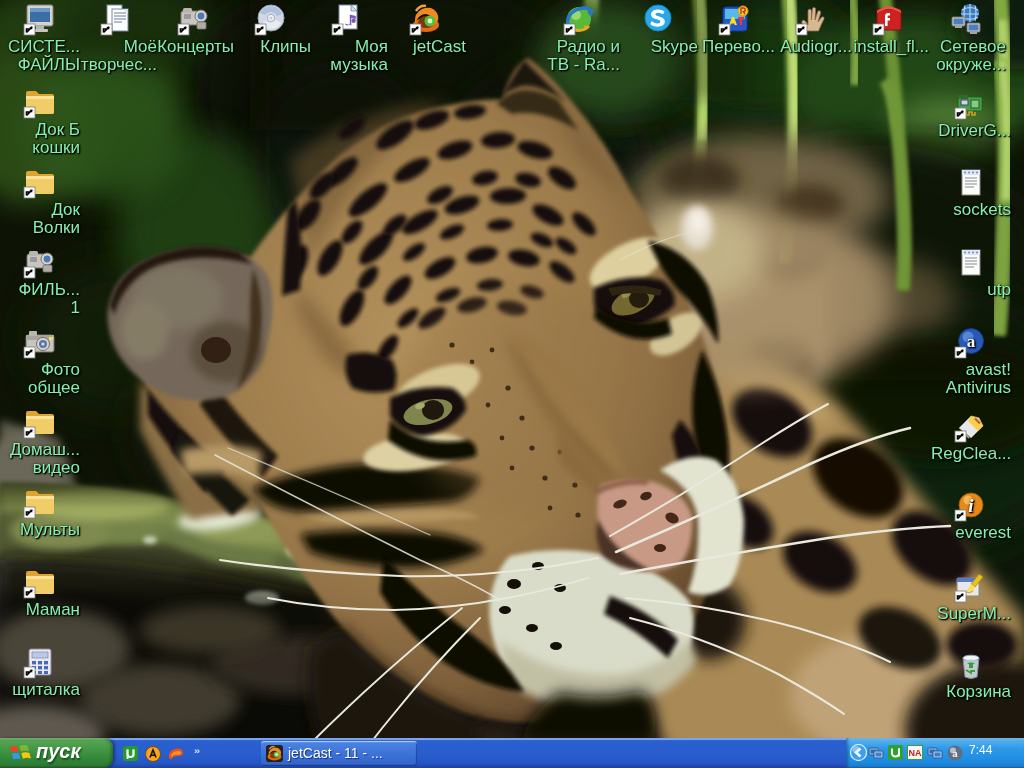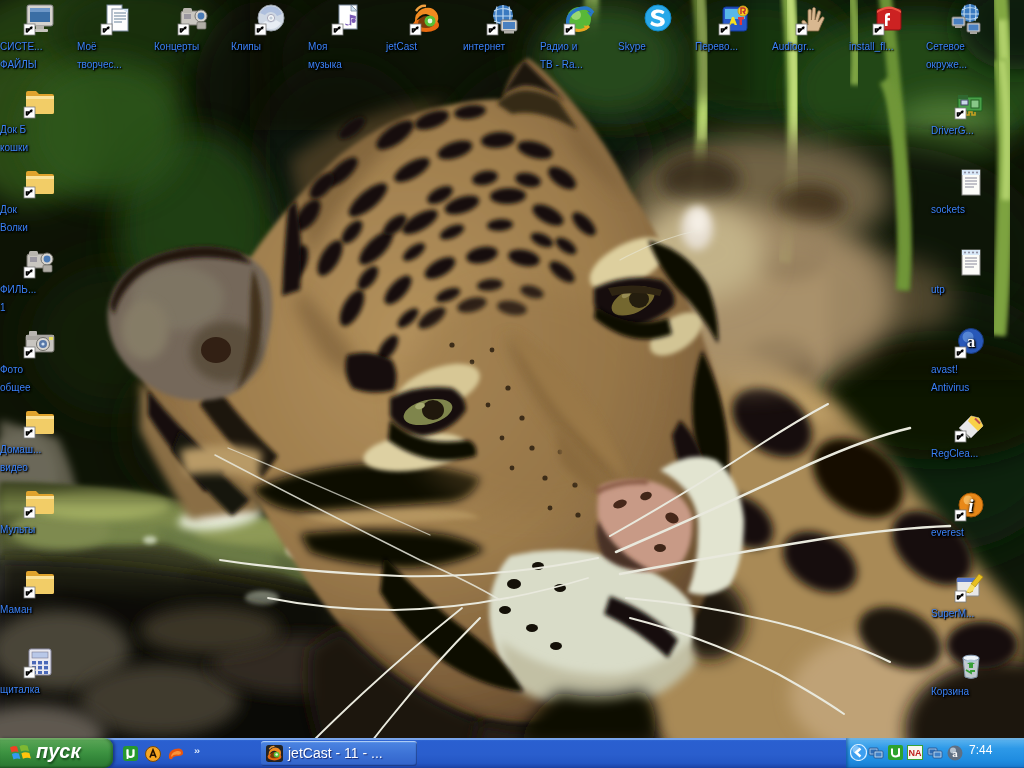--- a/index.html
+++ b/index.html
@@ -1,17 +1,17 @@
 <!DOCTYPE html>
 <html><head><meta charset="utf-8">
 <style>
 html,body{margin:0;padding:0;width:1024px;height:768px;overflow:hidden;font-family:"Liberation Sans",sans-serif;}
 #desk{position:absolute;left:0;top:0;width:1024px;height:768px;background:#0e1809;}
 #wall{position:absolute;left:0;top:0;}
-.ic{position:absolute;width:80px;text-align:left;color:#3b82f6;font-size:10px;line-height:18px;
+.ic{position:absolute;width:80px;text-align:right;color:#86efac;font-size:17px;line-height:18px;
     text-shadow:1px 1px 2px #000,1px 1px 1px rgba(0,0,0,.9),0 0 3px rgba(0,0,0,.7);}
 .ic svg.m{width:32px;height:32px;display:block;margin:0 auto 3px;overflow:visible;}
 #tb{position:absolute;left:0;top:738px;width:1024px;height:30px;
     background:linear-gradient(#4a90e4 0%,#3169d6 6%,#2a5fd0 12%,#2a5ecd 55%,#2456c4 84%,#1e48ae 95%,#1a40a0 100%);padding-left:44px;}
 </style></head><body>
 <div id="desk">
 <svg id="wall" width="1024" height="768" viewBox="0 0 1024 768">
 <defs>
 <filter id="b2" x="-50%" y="-50%" width="200%" height="200%">
           <feGaussianBlur stdDeviation="2"></feGaussianBlur>
@@ -512,24 +512,20 @@
         <use href="#sc"></use>
       </svg>Клипы</div>
 <div class="ic" style="left:308px;top:3px"><svg class="m" viewBox="0 0 32 32">
         <use href="#i-mus"></use>
         <use href="#sc"></use>
       </svg>Моя<br>музыка</div>
 <div class="ic" style="left:386px;top:3px"><svg class="m" viewBox="0 0 32 32">
         <use href="#i-jet"></use>
         <use href="#sc"></use>
       </svg>jetCast</div>
-<div class="ic" style="left:463px;top:3px"><svg class="m" viewBox="0 0 32 32">
-        <use href="#i-net2"></use>
-        <use href="#sc"></use>
-      </svg>интернет</div>
 <div class="ic" style="left:540px;top:3px"><svg class="m" viewBox="0 0 32 32">
         <use href="#i-radio"></use>
         <use href="#sc"></use>
       </svg>Радио и<br>ТВ - Ra...</div>
 <div class="ic" style="left:695px;top:3px"><svg class="m" viewBox="0 0 32 32">
         <use href="#i-tra"></use>
         <use href="#sc"></use>
       </svg>Перево...</div>
 <div class="ic" style="left:618px;top:3px"><svg class="m" viewBox="0 0 32 32">
         <use href="#i-sky"></use>

